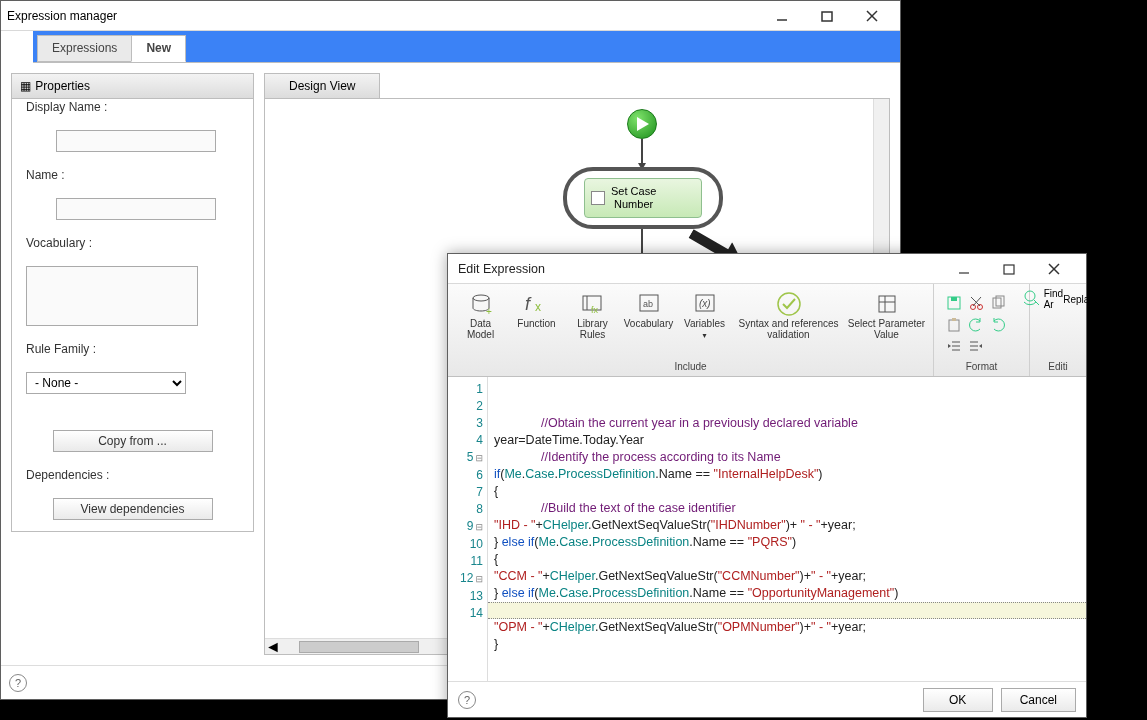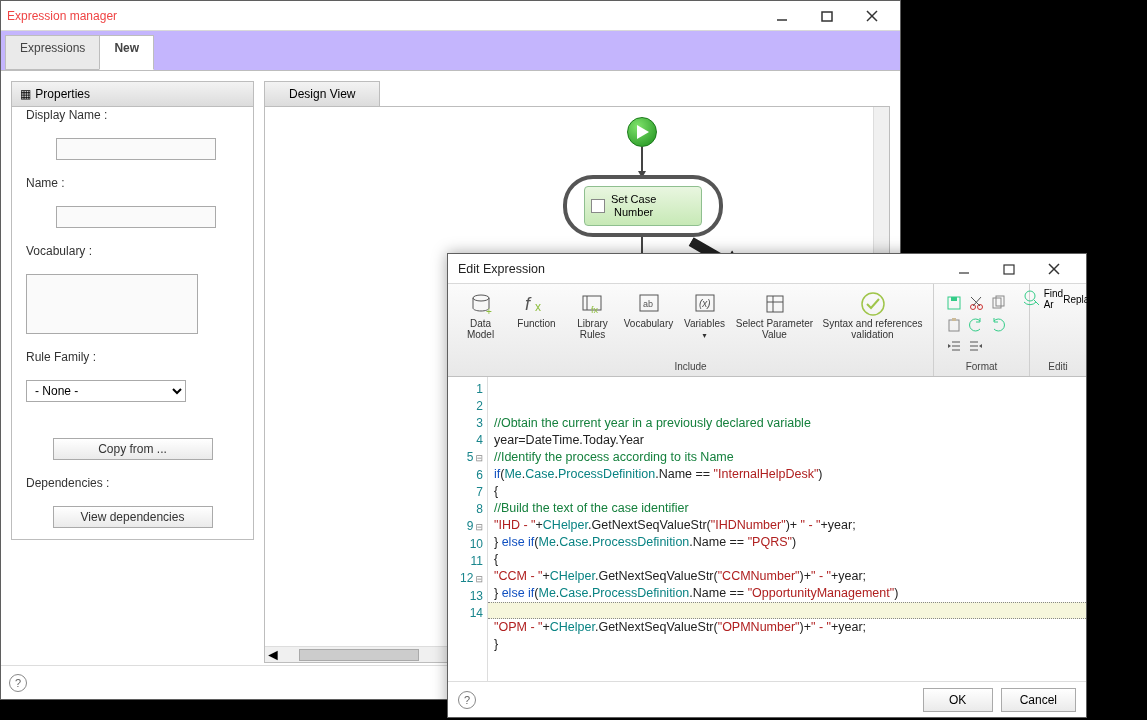--- a/index.html
+++ b/index.html
@@ -1,24 +1,24 @@
 <!DOCTYPE html>
 <html><head>
 <meta charset="utf-8">
 <style>
 * { box-sizing: border-box; margin: 0; padding: 0; font-family: "Segoe UI", Tahoma, sans-serif; }
 body { background: #000; width: 1147px; height: 720px; overflow: hidden; position: relative; }
 
 
 .em-window { position: absolute; left: 0; top: 0; width: 901px; height: 700px; background: #fff; border: 1px solid #5f5f5f; }
 .em-titlebar { height: 30px; display: flex; align-items: center; padding: 0 6px; border-bottom: 1px solid #d9d9d9; }
-.em-title { font-size: 12px; flex: 1; color: #ef4444; }
+.em-title { font-size: 12px; flex: 1; color: #000000; }
 .tb-btn { width: 45px; height: 28px; display: flex; align-items: center; justify-content: center; }
 .tb-btn svg { stroke: #333; }
-.em-tabs { display: flex; background: #c4b5fd; border-bottom: 1px solid #bdbdbd; height: 40px; }
+.em-tabs { display: flex; background: #3b82f6; border-bottom: 1px solid #bdbdbd; height: 32px; margin-left: 32px; }
 .em-tab { border: 1px solid #bdbdbd; margin-top: 4px; margin-left: -1px; padding: 5px 14px 4px; font-size: 12px; background: #eaeaea; color: #444; }
 .em-tab.active { background: #fff; border-bottom: 1px solid #fff; font-weight: 600; }
 .em-tab:first-child { margin-left: 4px; }
 
 .em-body { display: flex; height: calc(100% - 62px - 34px); padding: 10px; gap: 10px; background: #fff; }
 .panel { border: 1px solid #bdbdbd; background: #fff; }
 .panel-head { background: linear-gradient(#f3f3f3,#dcdcdc); border-bottom: 1px solid #bdbdbd; padding: 5px 8px; font-size: 12px; display: flex; align-items: center; gap: 4px; }
 .left-col { width: 243px; display: flex; flex-direction: column; gap: 10px; }
 .prop-panel { padding-bottom: 10px; }
 .prop-body { padding: 1px 14px; display: flex; flex-direction: column; gap: 16px; font-size: 12px; color: #333; }
@@ -67,21 +67,21 @@
 .rb-item .ico { height:24px; display:flex; align-items:center; justify-content:center; }
 .rb-caption { font-size:10px; color:#444; margin-top:auto; padding:2px 0 2px; text-align:center; width:100%; }
 .rb-small { display:flex; flex-wrap:wrap; width:86px; gap:4px; padding:6px 0 0 6px; }
 .rb-small .s-ico { width:18px; height:18px; display:flex; align-items:center; justify-content:center; }
 
 .editor { height: calc(100% - 30px - 93px - 36px); display:flex; font-family: Consolas, monospace; font-size:12.5px; background:#fff; position:relative; }
 .gutter { width:40px; background:#fff; border-right:1px solid #ddd; text-align:right; color:#2a8; padding:4px 4px; line-height:17px; }
 .gutter div { color:#18858c; font-size:12px; }
 .code { flex:1; padding:4px 6px; line-height:17px; overflow:hidden; white-space:pre; position:relative; }
 .hl-line { position:absolute; left:0; right:0; height:17px; background:#f6f6dc; border:1px dotted #888; border-left:none; border-right:none; }
-.c-green { color:#15803d; }
+.c-green { color:#701a75;margin-left:47px; }
 .c-blue { color:#1050c0; }
 .c-teal { color:#098383; }
 .c-red { color:#b02020; }
 .c-black { color:#222; }
 .fold { color:#888; font-size:9px; margin-left:2px; }
 
 .ex-footer { position:absolute; bottom:0; left:0; right:0; height:36px; border-top:1px solid #ddd; display:flex; align-items:center; padding:0 10px; gap:8px; }
 .spacer { flex:1; }
 .dlg-btn { min-width:70px; padding:4px 18px; font-size:12px; background:linear-gradient(#fff,#eaeaea); border:1px solid #aaa; text-align:center; }
 
@@ -238,40 +238,40 @@
         <div class="rb-item">
             <div class="ico">
               <svg width="22" height="22">
                 <rect x="2" y="2" width="18" height="16" fill="none" stroke="#555"></rect>
                 <text x="5" y="14" font-size="10" font-style="italic" fill="#555">(x)</text>
               </svg>
             </div>
             <span>Variables</span>
             <span style="font-size:8px">▾</span>
           </div>
+        <div class="rb-item" style="width:110px">
+            <div class="ico">
+              <svg width="26" height="26">
+                <circle cx="13" cy="13" r="11" fill="none" stroke="#9fc54a" stroke-width="1.5"></circle>
+                <polyline points="7,13 11,17 19,8" fill="none" stroke="#9fc54a" stroke-width="2"></polyline>
+              </svg>
+            </div>
+            <span style="white-space:pre-line">Syntax and references
+validation</span>
+          </div>
         <div class="rb-item" style="width:82px">
             <div class="ico">
               <svg width="22" height="22">
                 <rect x="3" y="3" width="16" height="16" fill="none" stroke="#555"></rect>
                 <line x1="3" y1="9" x2="19" y2="9" stroke="#555"></line>
                 <line x1="9" y1="3" x2="9" y2="19" stroke="#555"></line>
               </svg>
             </div>
             <span style="white-space:pre-line">Select Parameter
 Value</span>
-          </div>
-        <div class="rb-item" style="width:110px">
-            <div class="ico">
-              <svg width="26" height="26">
-                <circle cx="13" cy="13" r="11" fill="none" stroke="#9fc54a" stroke-width="1.5"></circle>
-                <polyline points="7,13 11,17 19,8" fill="none" stroke="#9fc54a" stroke-width="2"></polyline>
-              </svg>
-            </div>
-            <span style="white-space:pre-line">Syntax and references
-validation</span>
           </div>
       </div>
       <div class="rb-caption">Include</div>
     </div>
     <div class="rb-group" style="width:96px">
       <div class="rb-small">
         <div class="s-ico">
             <svg width="16" height="16">
               <rect x="2" y="2" width="12" height="12" fill="none" stroke="#3c8"></rect>
               <rect x="5" y="2" width="6" height="4" fill="#3c8"></rect>

